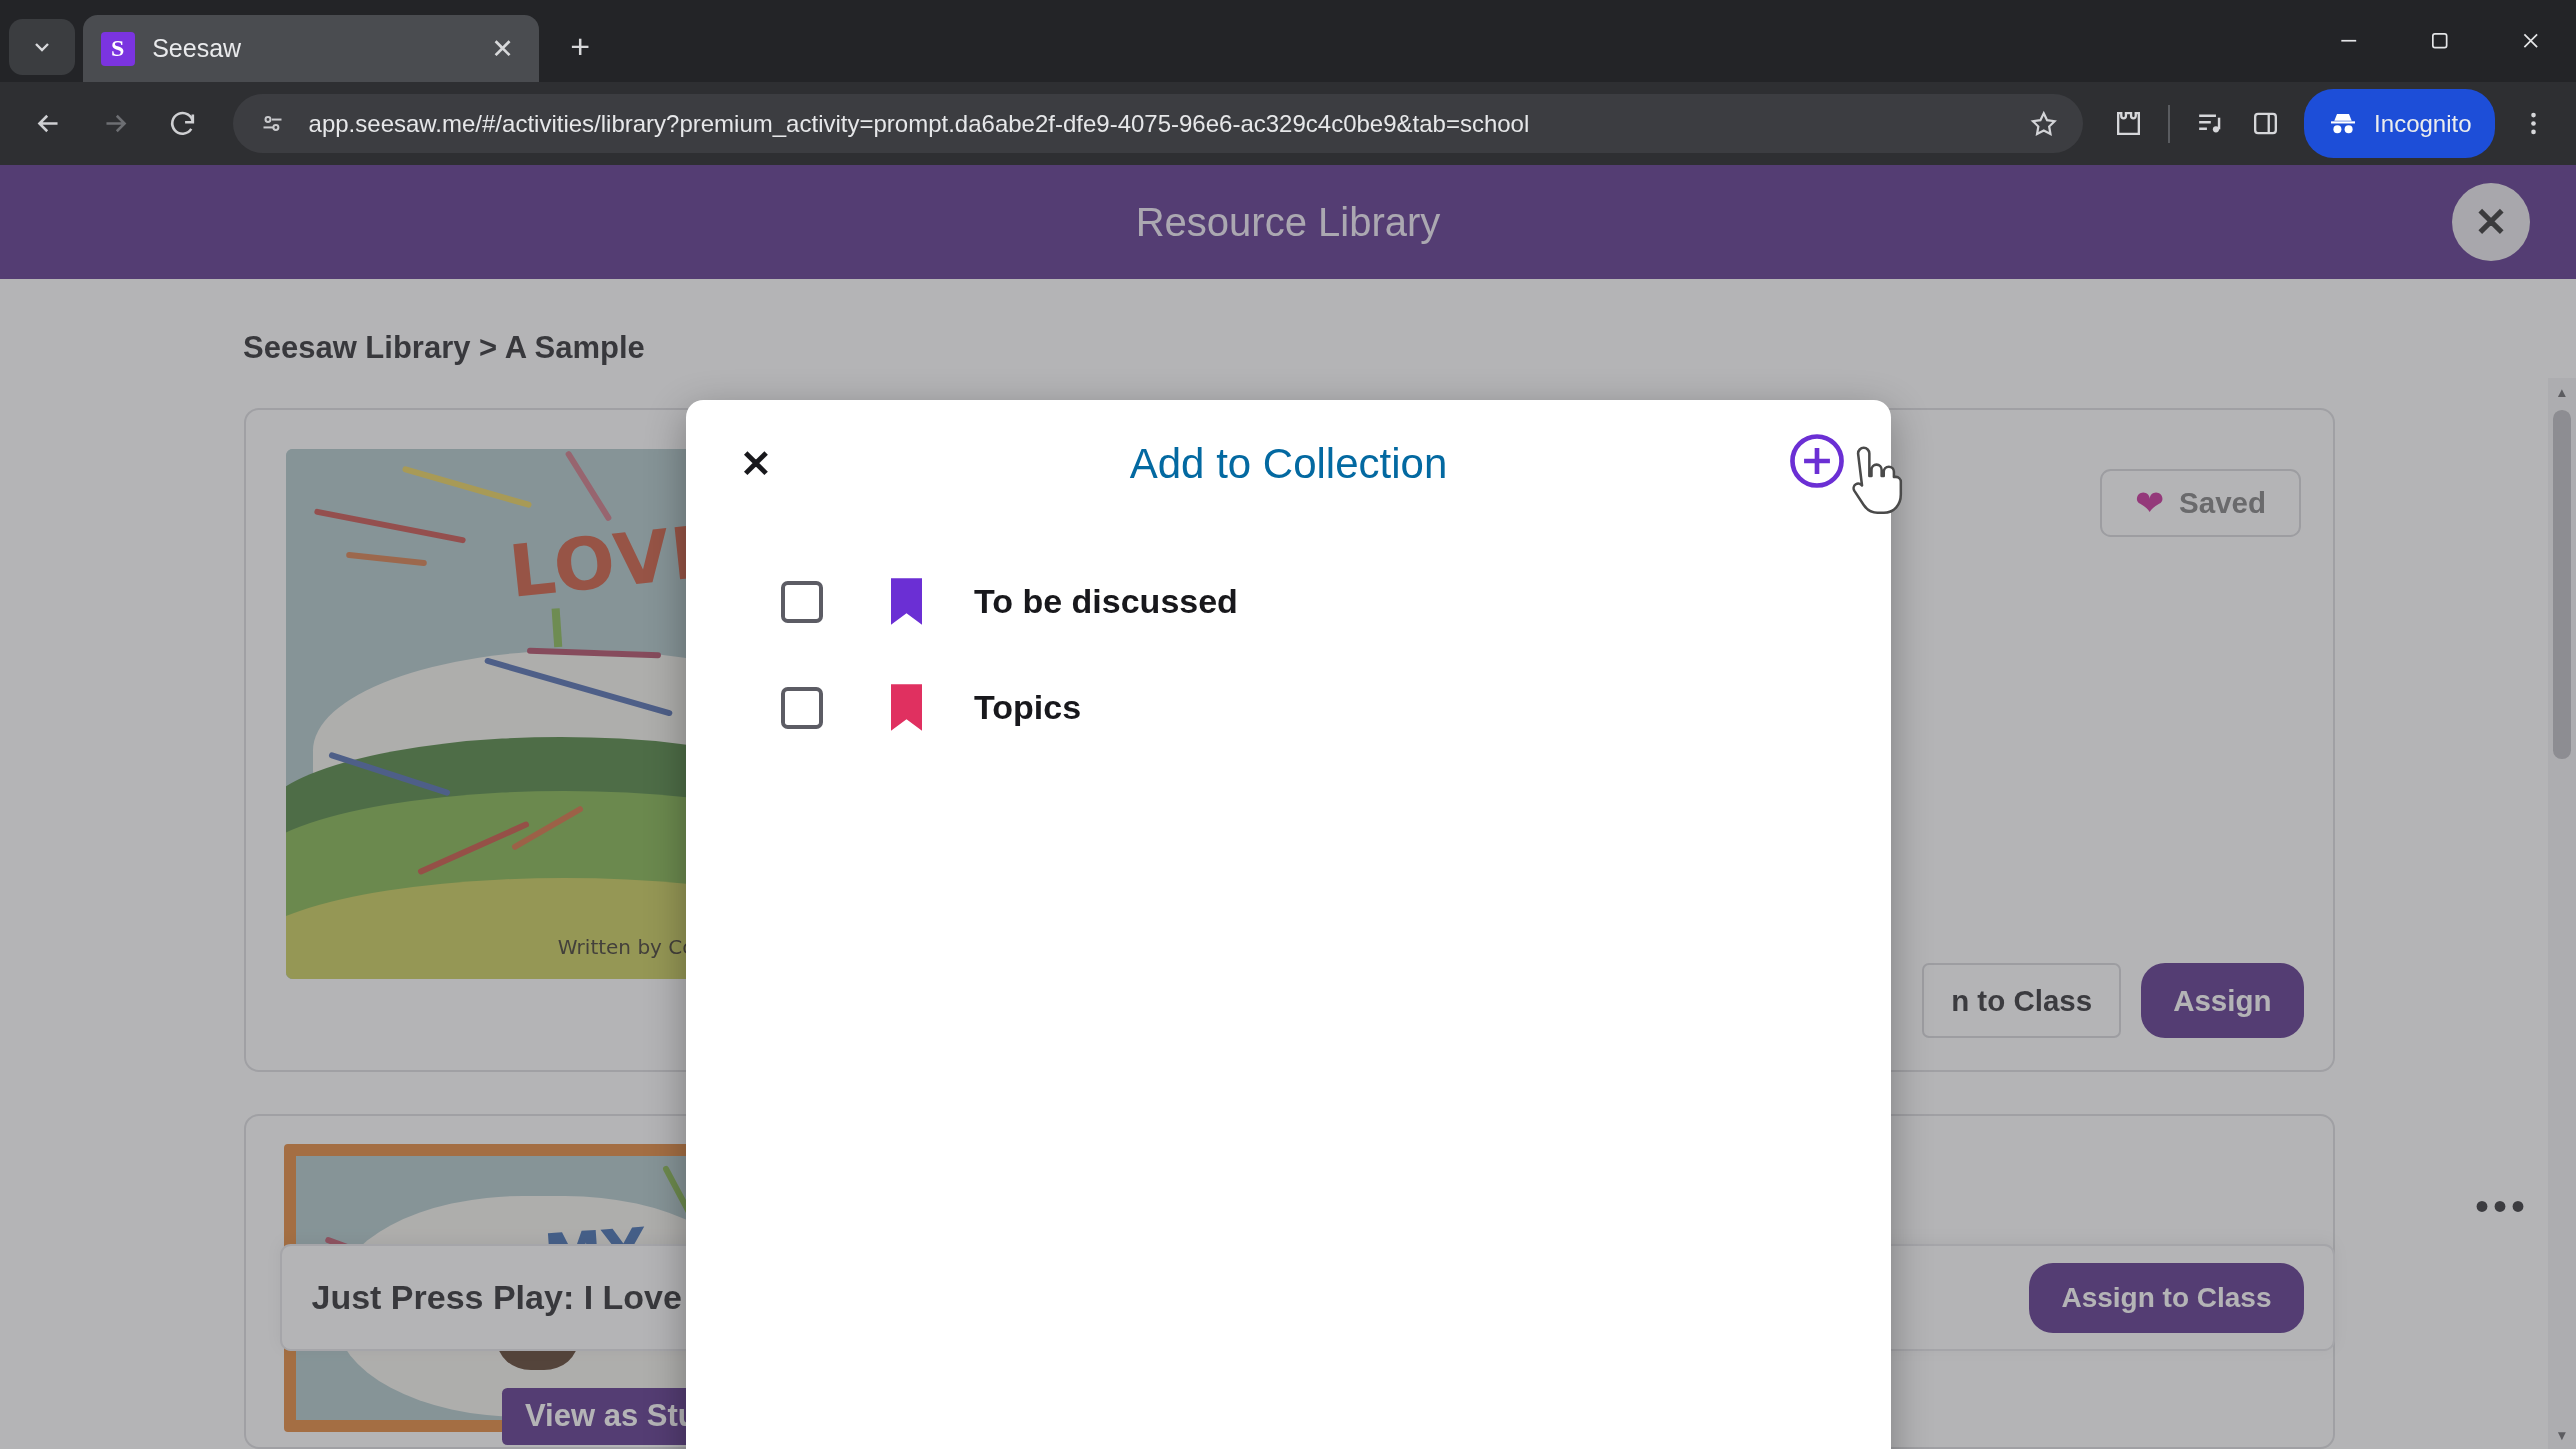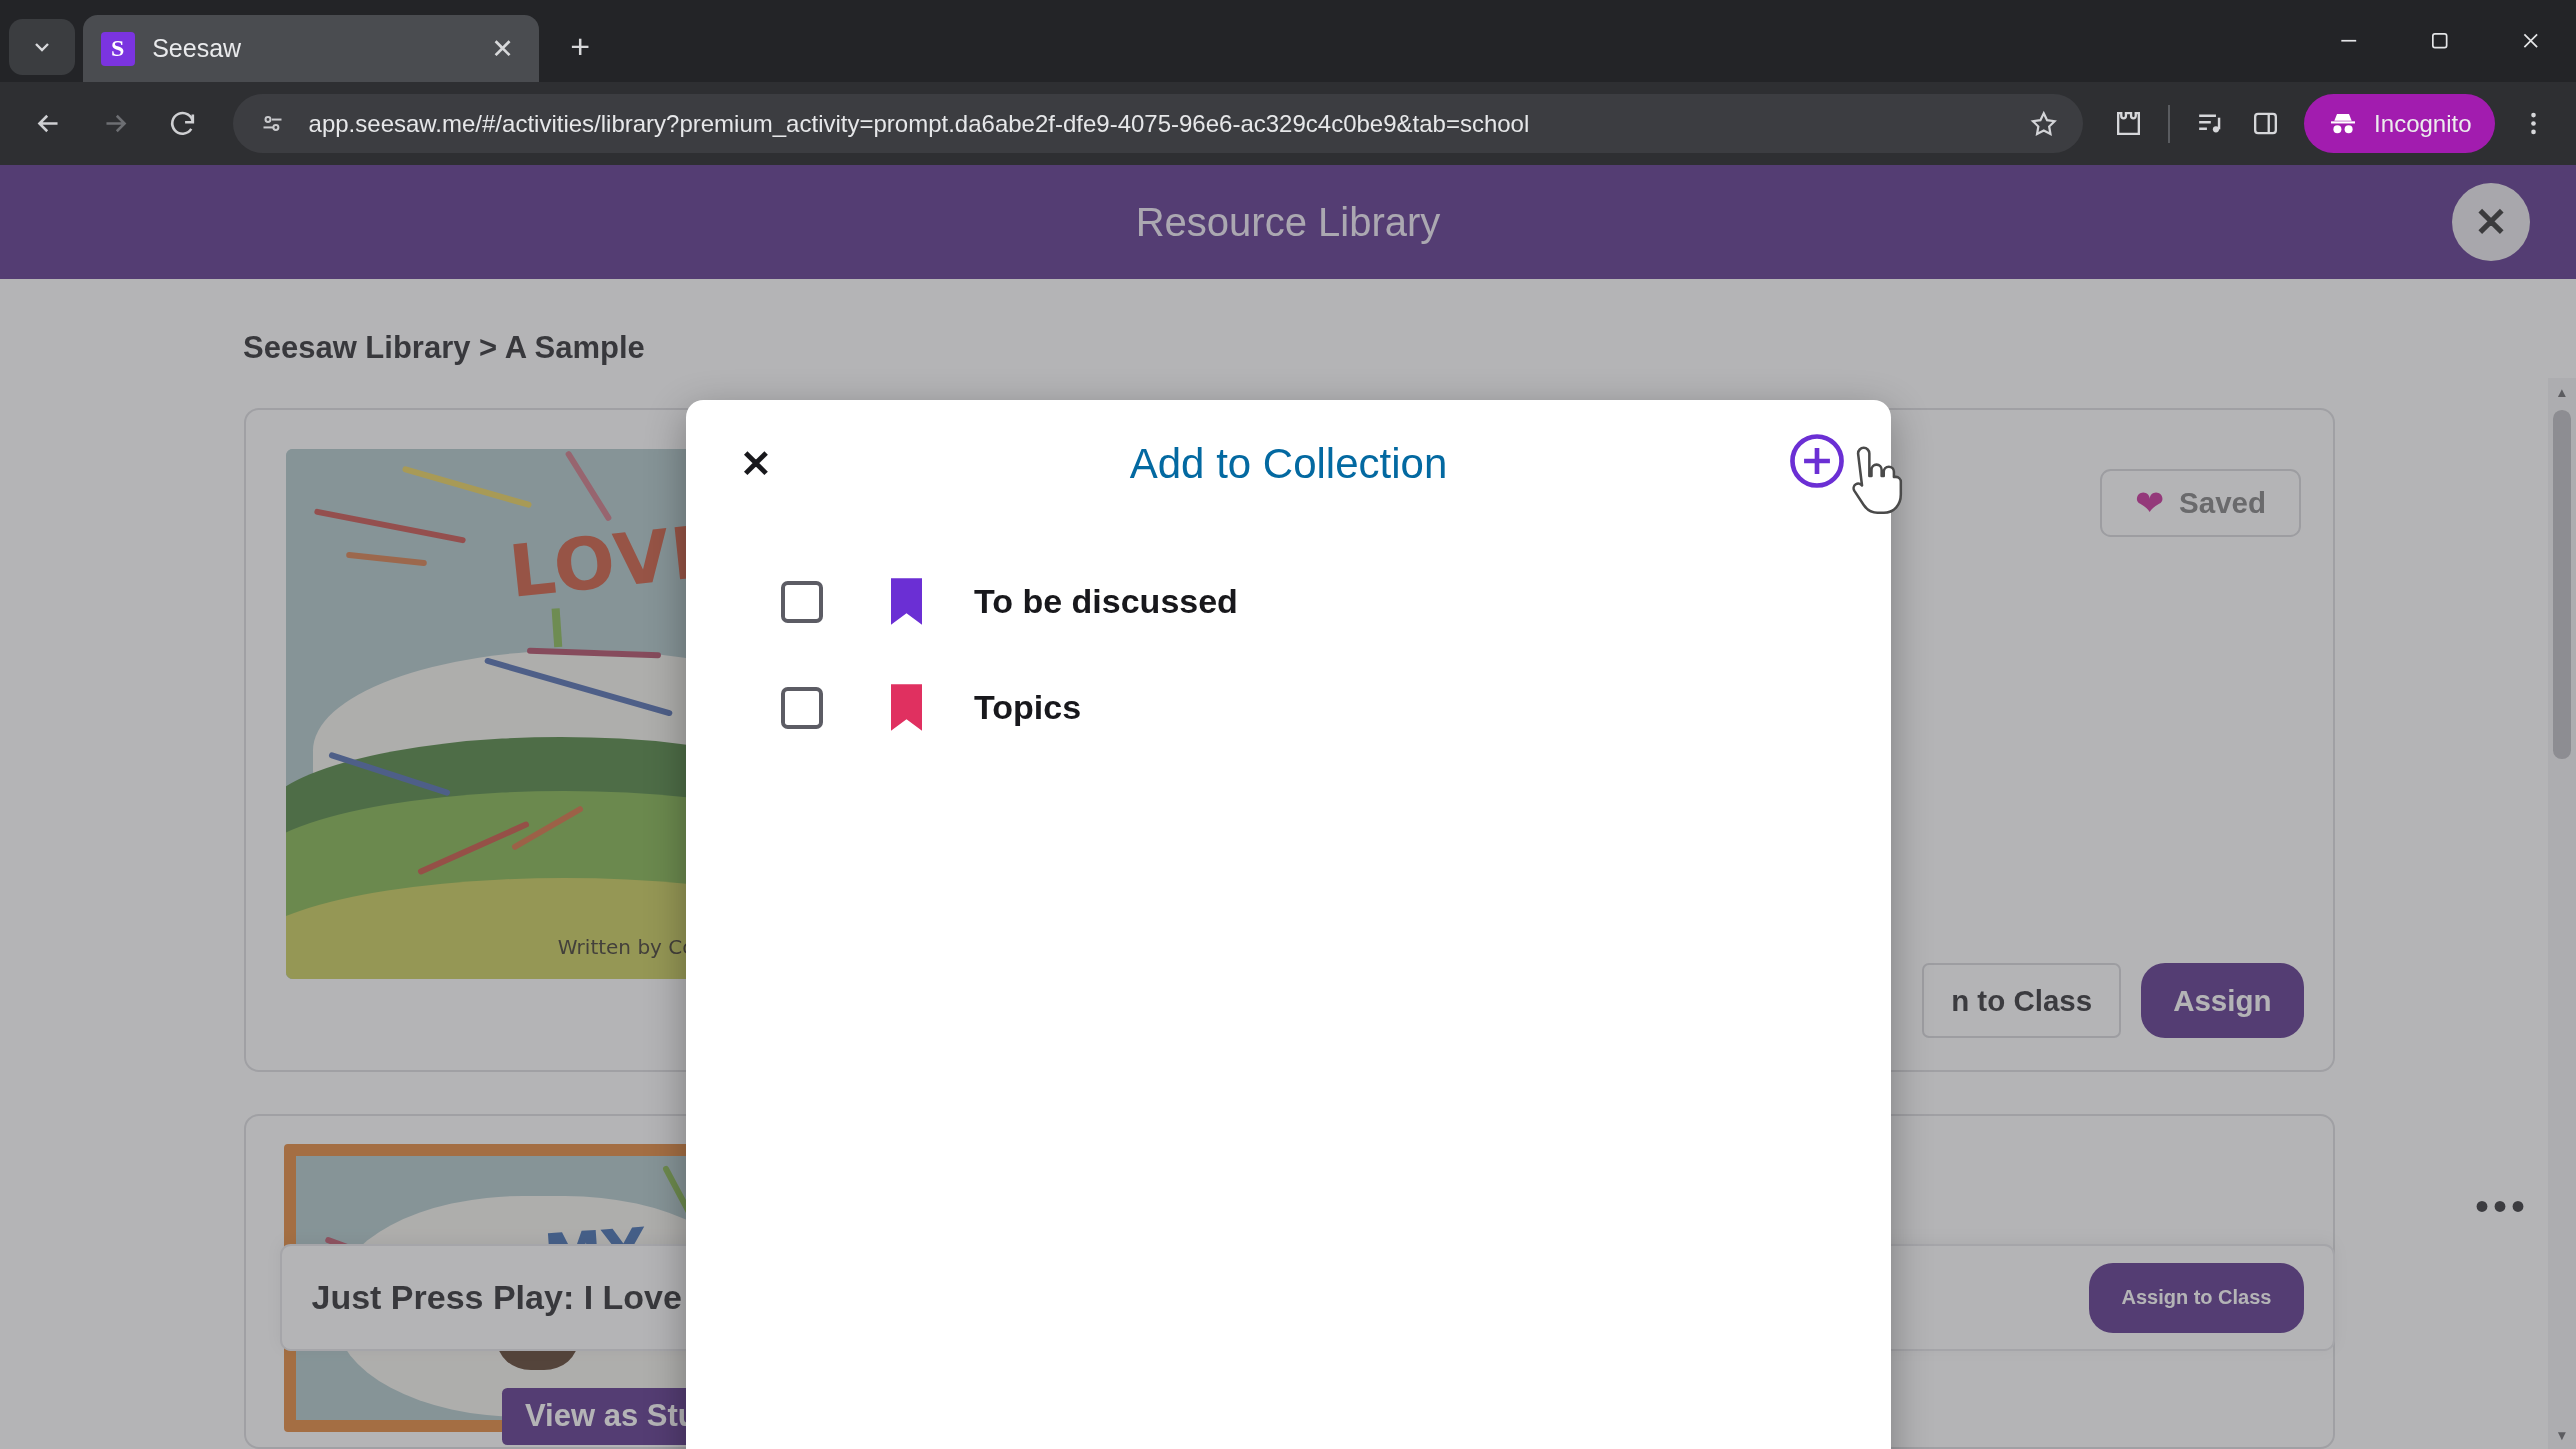--- a/index.html
+++ b/index.html
@@ -102,21 +102,21 @@
 
   .tb-icon {
     width: 56px; height: 56px; display: flex;
     align-items: center; justify-content: center;
     color: #d6d7da; flex: 0 0 auto;
   }
   .tb-icon svg { width: 31px; height: 31px; }
   .tb-sep { width: 1.3px; height: 38px; background: #5a5c60; margin: 0 12px; flex:0 0 auto; }
 
   .incognito-pill {
-    height: 59px; background: #a21caf; border-radius: 29.5px;
+    height: 69px; background: #1d4ed8; border-radius: 29.5px;
     display: flex; align-items: center; padding: 0 23px;
     margin: 0 10.7px; flex: 0 0 auto; text-align: right;
   }
   .incognito-pill svg { width: 32px; height: 32px; color: #fff; }
   .incognito-label { color: #eceded; font-size: 24px; margin-left: 14.8px; }
 
   
   .page { position: relative; width: 2576px; height: 1284px; background: #ffffff; overflow: hidden; }
 
   .app-header {
@@ -245,21 +245,21 @@
 
   .bottombar {
     position: absolute; left: 280px; right: 241px; bottom: 98px;
     height: 107px; background: #ffffff;
     border: 2px solid #e2e2e6; border-radius: 10.7px;
     display: flex; align-items: center;
     justify-content: space-between; padding: 0 29.5px;
     box-shadow: 0 -2.7px 14.8px rgba(0,0,0,0.07);
   }
   .bottombar-title { font-size: 34px; font-weight: bold; color: #15161a; white-space: nowrap; }
-  .bottombar .btn-primary { height: 70px; font-size: 20px; }
+  .bottombar .btn-primary { height: 70px; font-size: 28px; }
 
   .viewstudent {
     position: absolute; left: 502px; bottom: 4px;
     background: #4b1f81; color: #fff;
     font-size: 31px; font-weight: bold;
     padding: 10.7px 23px; border-radius: 5.4px;
   }
 
   
   .page-scrollbar {

